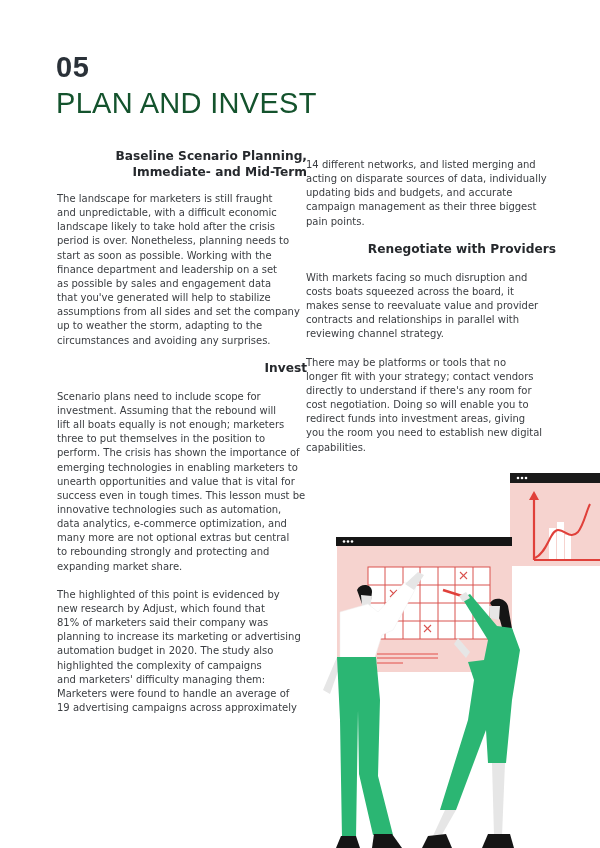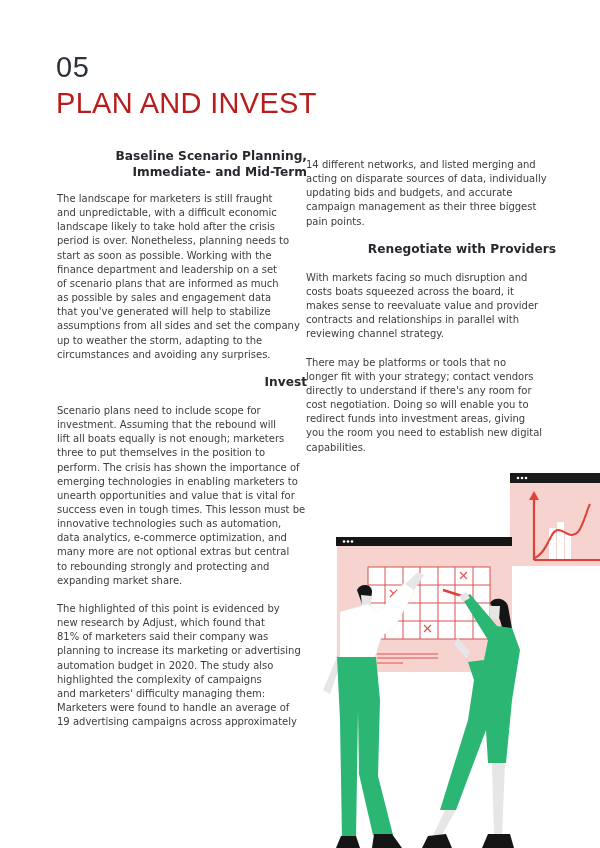--- a/index.html
+++ b/index.html
@@ -3,27 +3,27 @@
   <meta charset="utf-8">
   <style>
     html, body { margin: 0; padding: 0; }
     body {
       width: 600px; height: 848px; position: relative; overflow: hidden;
       background: #ffffff; color: #2b2f33;
       font-family: "DejaVu Sans", sans-serif;
     }
     .num {
       position: absolute; left: 56px; top: 52px;
-      font-family: "Liberation Sans", sans-serif; font-weight: 400;
+      font-family: "Liberation Sans", sans-serif; font-weight: 700;
       font-size: 29px; line-height: 30px; color: #2a3138; letter-spacing: 0.5px;
     }
     .title {
       position: absolute; left: 56px; top: 86px;
       font-family: "Liberation Sans", sans-serif; font-weight: 300;
-      font-size: 29px; line-height: 34px; color: #b91c1c; letter-spacing: 0.3px;
+      font-size: 29px; line-height: 34px; color: #14532d; letter-spacing: 0.3px;
     }
     .col { position: absolute; width: 250px; }
     .col-left { left: 57px; top: 148px; }
     .col-right { left: 306px; top: 158px; }
     h3 {
       margin: 0; font-size: 12.2px; line-height: 16px; font-weight: bold; color: #26292d; text-align: right;
     }
     p {
       margin: 0; font-size: 10px; line-height: 14.15px; color: #3a3d41;
       white-space: nowrap;
@@ -45,21 +45,20 @@
     <span class="line">Immediate- and Mid-Term</span>
   </h3>
   <div class="gap-s"></div>
   <p>
     <span class="line">The landscape for marketers is still fraught</span>
     <span class="line">and unpredictable, with a difficult economic</span>
     <span class="line">landscape likely to take hold after the crisis</span>
     <span class="line">period is over. Nonetheless, planning needs to</span>
     <span class="line">start as soon as possible. Working with the</span>
     <span class="line">finance department and leadership on a set</span>
-    <span class="line">of scenario plans that are informed as much</span>
     <span class="line">as possible by sales and engagement data</span>
     <span class="line">that you've generated will help to stabilize</span>
     <span class="line">assumptions from all sides and set the company</span>
     <span class="line">up to weather the storm, adapting to the</span>
     <span class="line">circumstances and avoiding any surprises.</span>
   </p>
   <div class="gap-s"></div>
   <h3>Invest</h3>
   <div class="gap-m"></div>
   <p>

